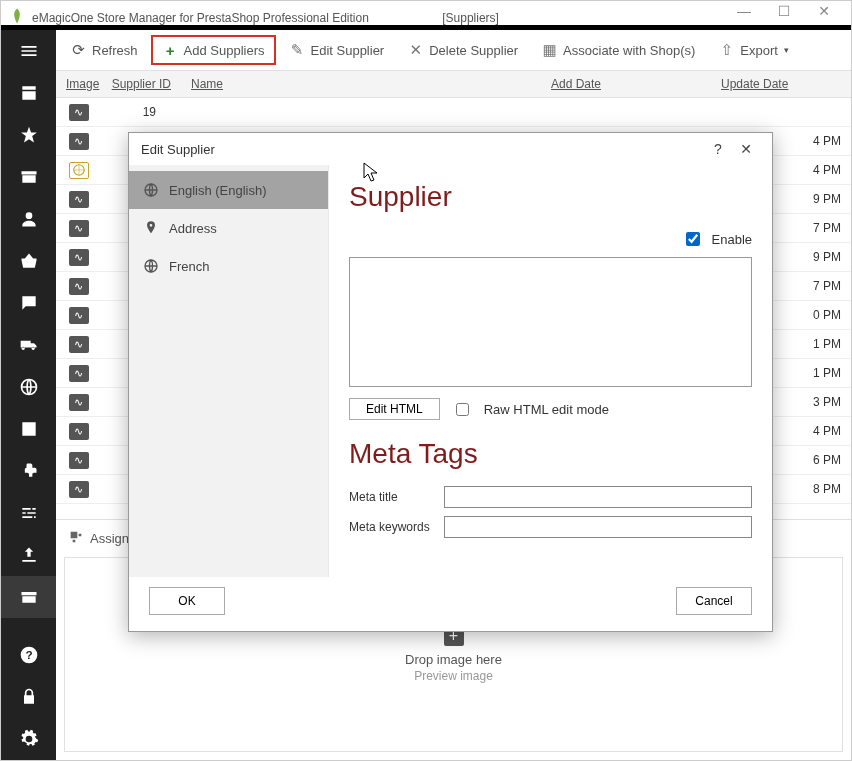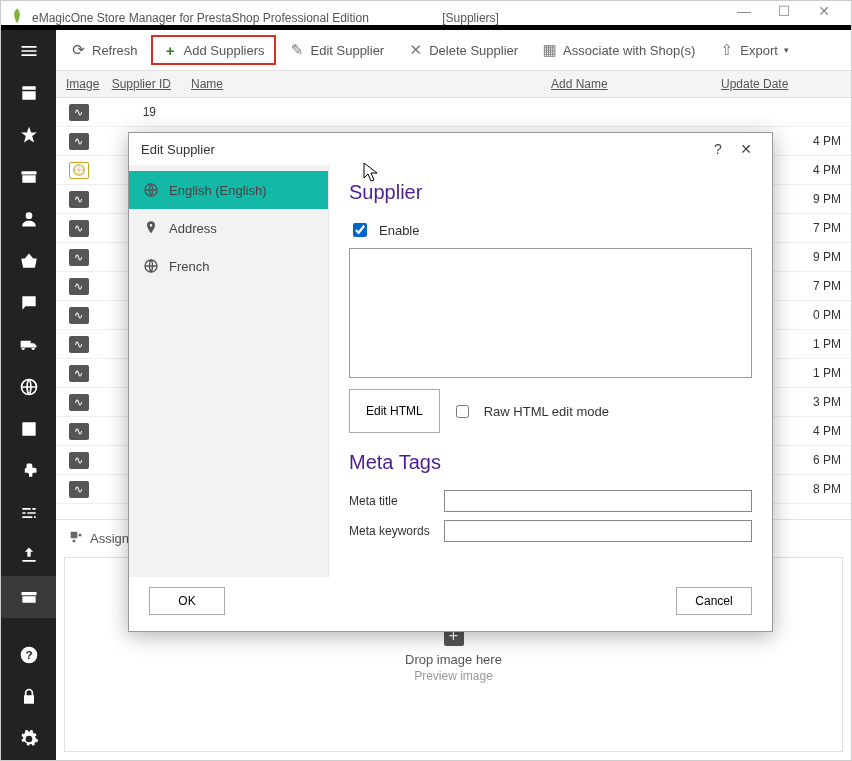--- a/index.html
+++ b/index.html
@@ -60,31 +60,31 @@
   .droparea .sub { color: #999; font-size: 12px; margin-top: 2px; }
   
   
   .dialog { position: absolute; left: 128px; top: 132px; width: 645px; height: 500px; background: #fff; border: 1px solid #999; box-shadow: 0 4px 20px rgba(0,0,0,0.3); display: flex; flex-direction: column; }
   .dlg-title { height: 32px; display: flex; align-items: center; padding: 0 12px; font-size: 13px; color: #333; }
   .dlg-title .spacer { flex: 1; }
   .dlg-title .dlg-btn { width: 28px; height: 28px; display:flex; align-items:center; justify-content:center; cursor:pointer; color:#444; font-size:14px; }
   .dlg-body { flex: 1; display: flex; }
   .dlg-nav { width: 200px; background: #f2f2f2; border-right: 1px solid #e8e8e8; padding-top: 6px; }
   .dlg-nav-item { height: 38px; display: flex; align-items: center; padding: 0 14px; gap: 10px; color: #444; cursor: pointer; font-size: 13px; }
-  .dlg-nav-item.active { background: #14b8a6; }
+  .dlg-nav-item.active { background: #a3a3a3; }
   .dlg-nav-item svg { width: 16px; height: 16px; fill: #555; }
   .dlg-content { flex: 1; padding: 16px 20px 10px 20px; position: relative; }
-  .dlg-content h2 { margin: 0 0 16px 0; font-weight: normal; font-size: 20px; color: #4c1d95; }
+  .dlg-content h2 { margin: 0 0 16px 0; font-weight: normal; font-size: 28px; color: #7f1d1d; }
   .form-row { display: flex; align-items: center; margin-bottom: 8px; gap: 10px; }
   .form-row label { width: 85px; font-size: 12px; color: #333; }
   .form-row input[type=text] { flex: 1; height: 22px; border: 1px solid #888; padding: 0 4px; font-size: 12px; }
   .form-row input[type=checkbox] { width: 14px; height: 14px; accent-color: #0066cc; }
   .bigtext { width: 100%; height: 130px; border: 1px solid #999; resize: none; margin-bottom: 8px; }
   .edit-html-row { display: flex; align-items: center; gap: 12px; margin-bottom: 18px; }
-  .btn { height: 44px; padding: 0 16px; border: 1px solid #aaa; background: #fff; cursor: pointer; font-size: 12px; display: inline-flex; align-items: center; }
+  .btn { height: 22px; padding: 0 16px; border: 1px solid #aaa; background: #fff; cursor: pointer; font-size: 12px; display: inline-flex; align-items: center; }
   .dlg-footer { display: flex; justify-content: space-between; gap: 12px; padding: 10px 20px 16px; }
   .dlg-footer .btn { width: 76px; justify-content: center; height: 28px; }
   
   
   .cursor { position: absolute; left: 363px; top: 162px; pointer-events: none; }
   
   .outer-border { position: absolute; inset: 0; border: 1px solid #ccc; pointer-events: none; }
 </style>
 </head>
 <body>
@@ -223,21 +223,21 @@
     <span>Export</span>
     <span style="font-size:9px;">▾</span>
   </div>
 </div>
 
 <div class="main">
   <div class="thead">
     <div class="th image">Image</div>
     <div class="th sid">Supplier ID</div>
     <div class="th name">Name</div>
-    <div class="th add">Add Name</div>
+    <div class="th add">Add Date</div>
     <div class="th upd">Update Date</div>
   </div>
   <div class="tbody" id="tbody">
       <div class="trow">
         <div class="td image">
           <div class="thumb">∿</div>
         </div>
         <div class="td sid">19</div>
         <div class="td name"></div>
         <div class="td add"></div>
@@ -406,21 +406,21 @@
       <div class="dlg-nav-item">
         <svg viewBox="0 0 24 24">
             <circle cx="12" cy="12" r="9" fill="none" stroke="#555" stroke-width="2"></circle>
             <path d="M3 12h18M12 3c3 3 3 15 0 18M12 3c-3 3-3 15 0 18" stroke="#555" stroke-width="2" fill="none"></path>
           </svg>
         <span>French</span>
       </div>
     </div>
     <div class="dlg-content">
       <h2>Supplier</h2>
-      <div class="form-row" style="gap:9px;">
+      <div class="form-row" style="gap:9px;justify-content:flex-end;">
         <input type="checkbox" checked="" style="">
         <span>Enable</span>
       </div>
       <textarea class="bigtext" style=""></textarea>
       <div class="edit-html-row">
         <button class="btn">Edit HTML</button>
         <input type="checkbox" style="">
         <span>Raw HTML edit mode</span>
       </div>
       <h2>Meta Tags</h2>

